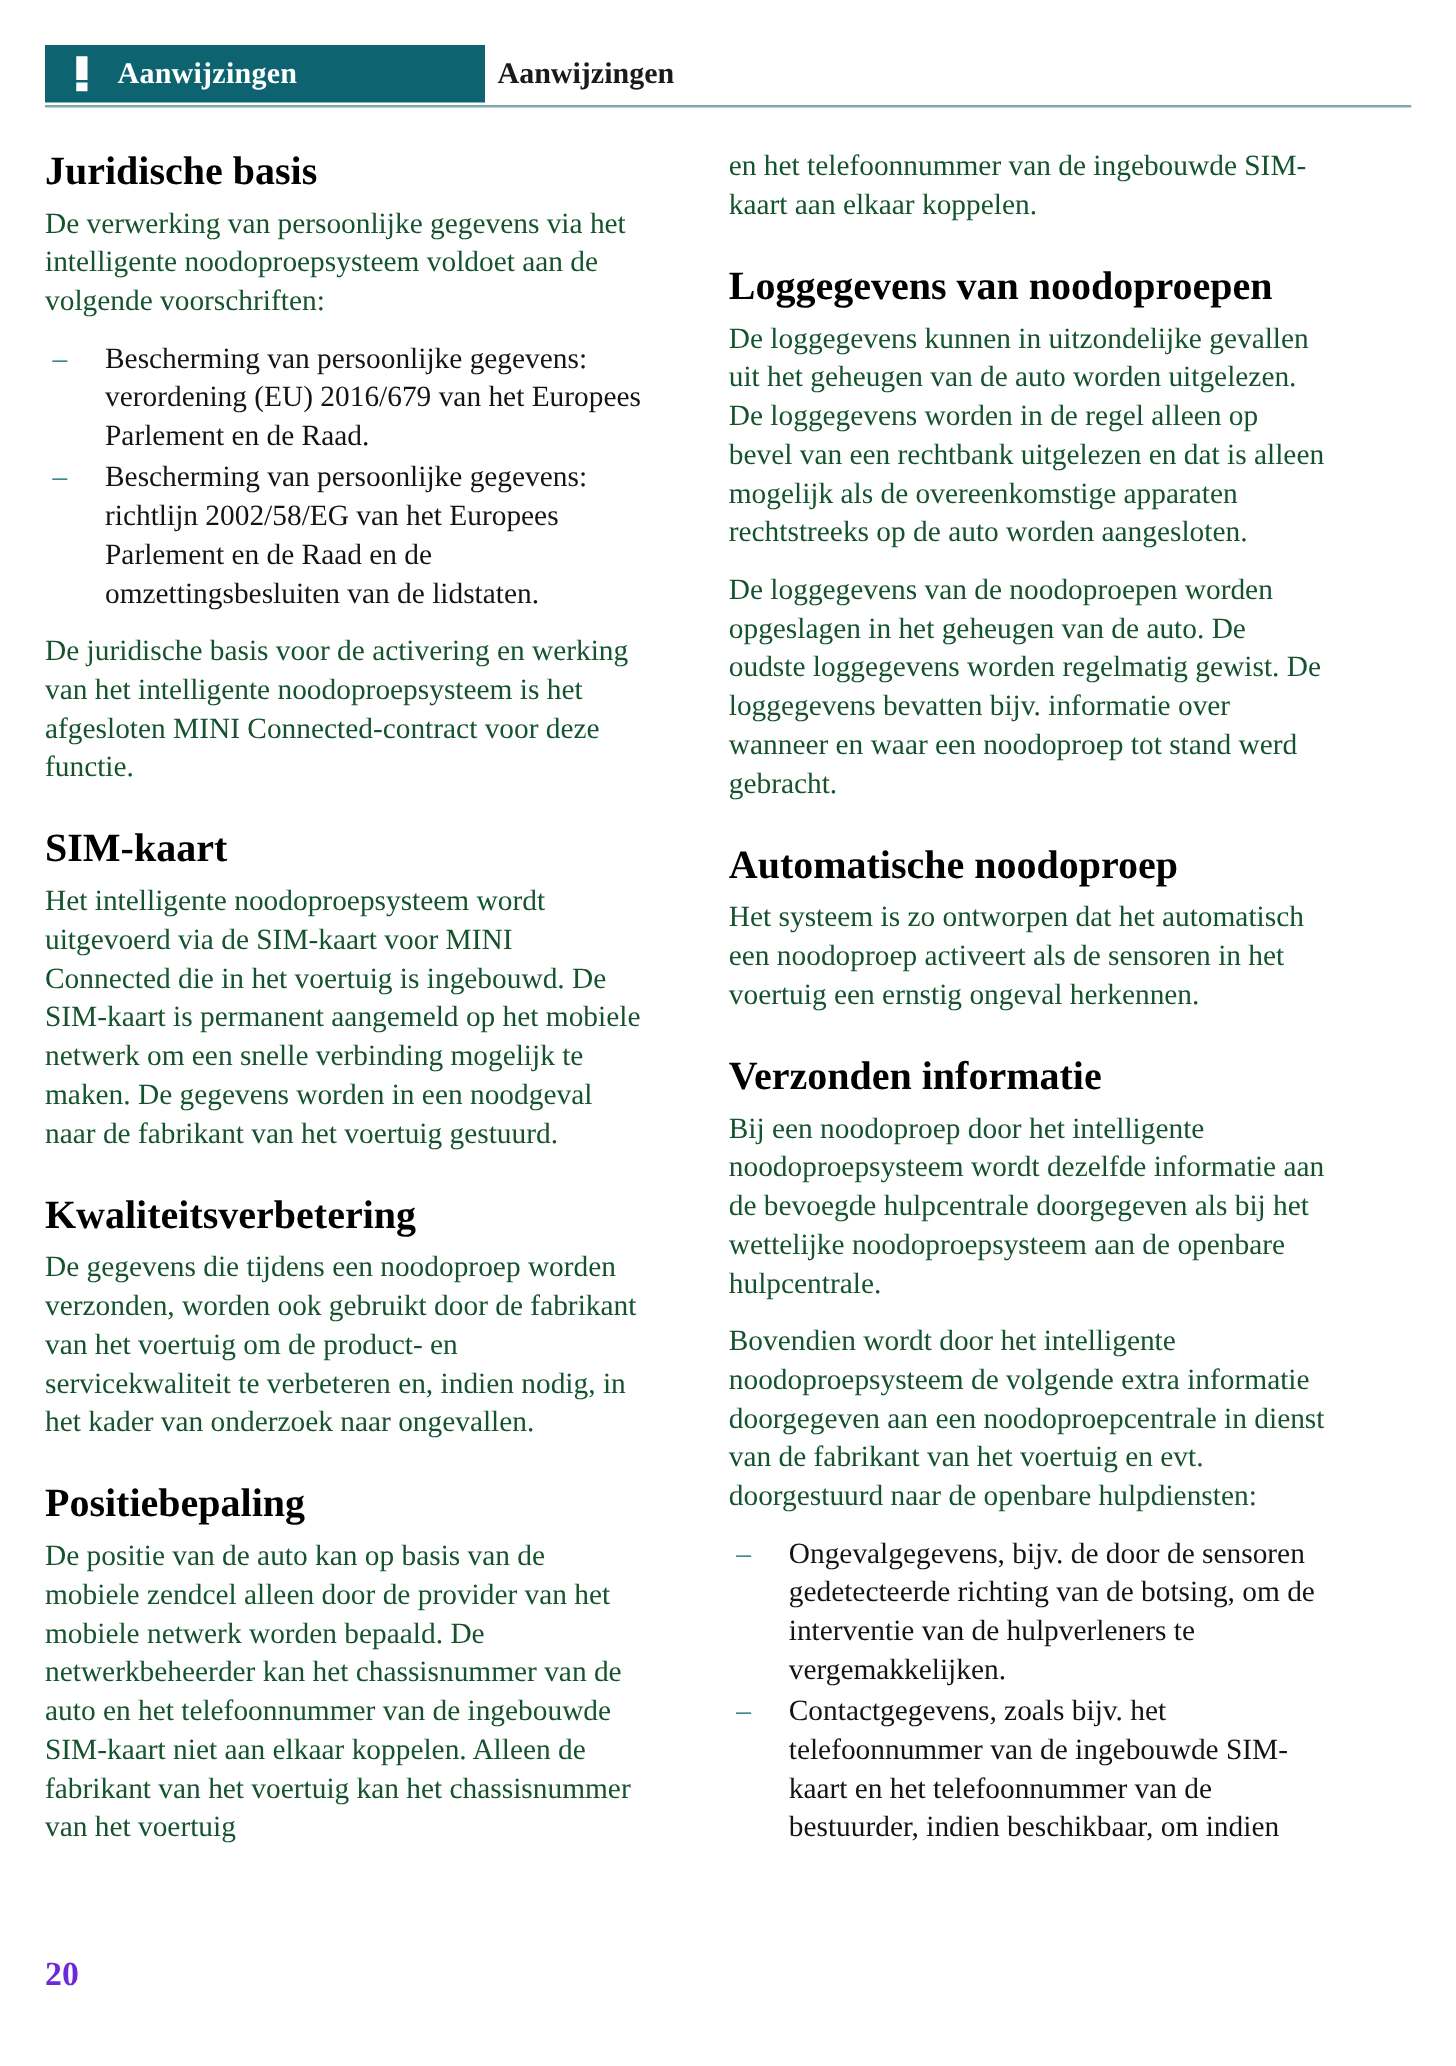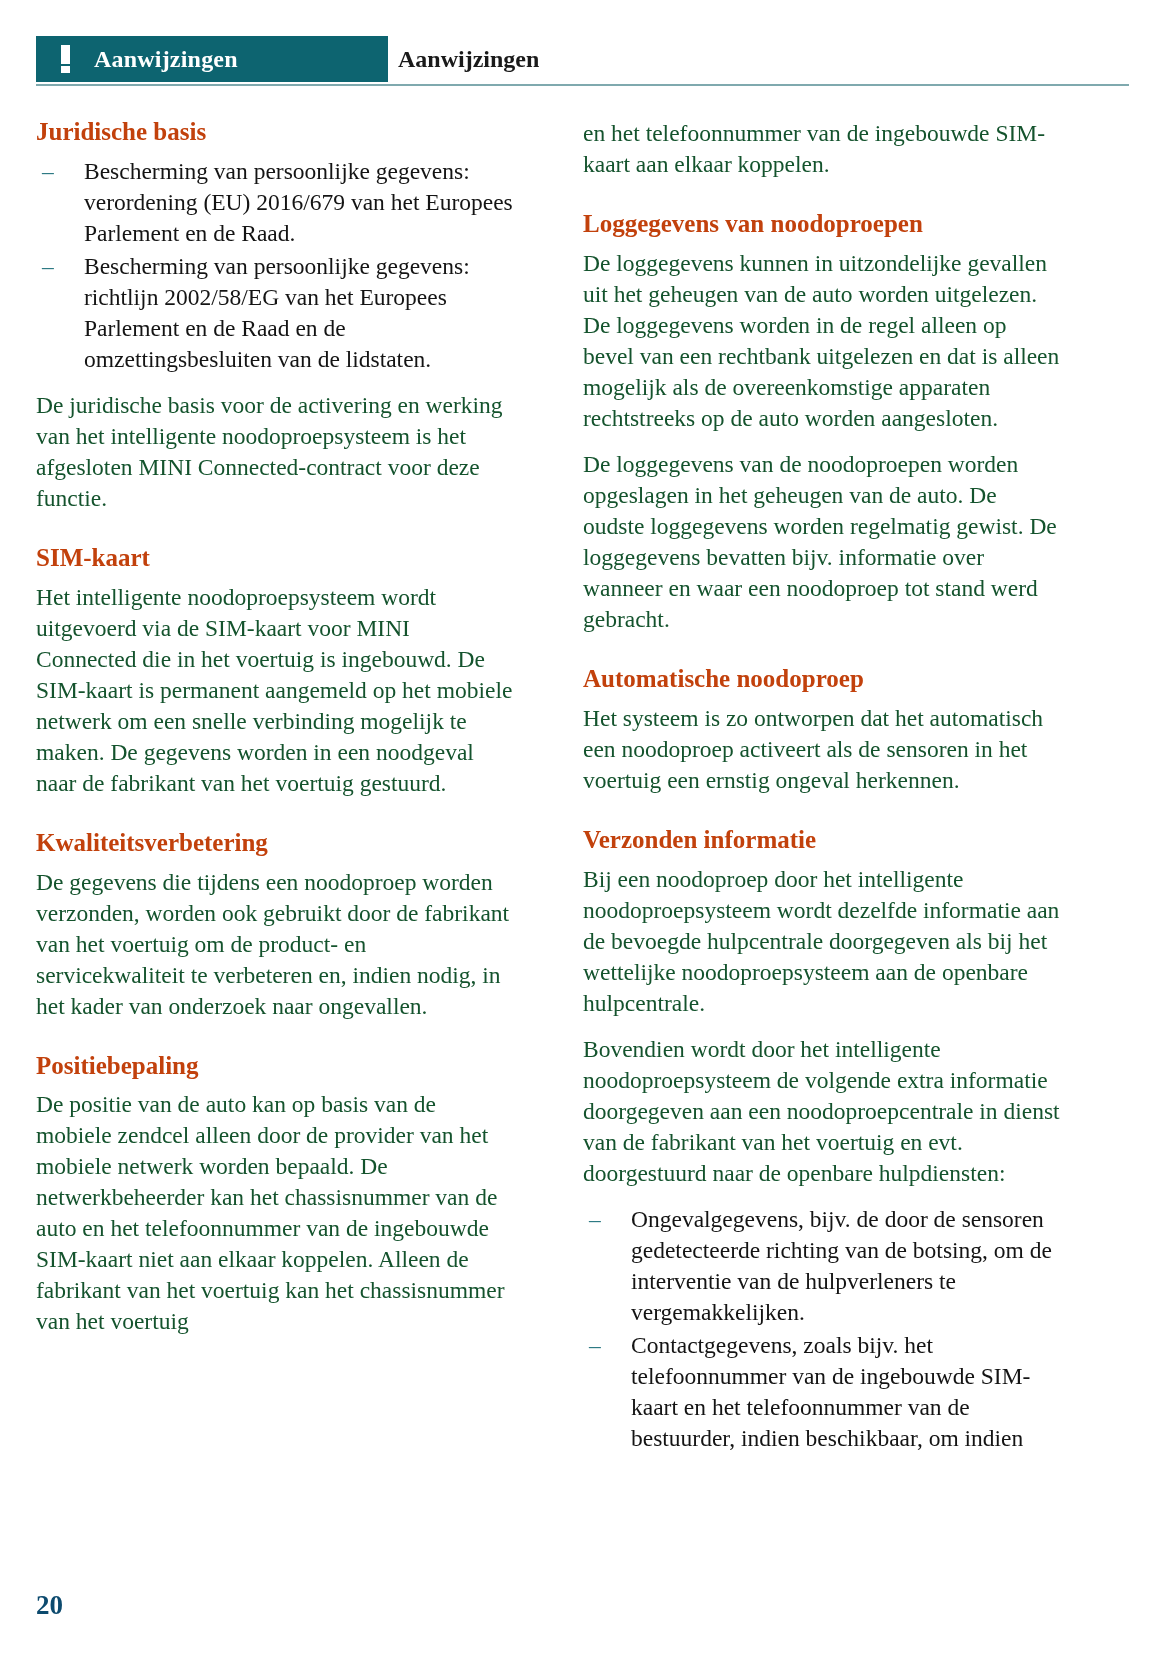--- a/index.html
+++ b/index.html
@@ -106,22 +106,22 @@
     top: 118px;
     width: 1093px;
     display: flex;
     gap: 69px;
   }
   .col {
     width: 478px;
   }
 
   h2.section-heading {
-    color: #c2410c;
-    font-size: 25px;
+    color: #000000;
+    font-size: 32px;
     font-weight: bold;
     margin: 0 0 9px 0;
     line-height: 1.15;
     font-family: "Liberation Serif", "DejaVu Serif", serif;
   }
   .col > h2.section-heading.spaced {
     margin-top: 30px;
   }
   p.body-text {
     margin: 0 0 15px 0;
@@ -151,24 +151,24 @@
     top: 0;
     color: #2e7a84;
     font-size: 23.5px;
     line-height: 1.32;
   }
 
   
   .page-number {
     position: absolute;
     left: 36px;
-    bottom: 32px;
+    bottom: 58px;
     font-size: 27px;
     font-weight: bold;
-    color: #0c4a6e;
+    color: #6d28d9;
     font-family: "Liberation Serif", "DejaVu Serif", serif;
   }
 </style>
 </head>
 <body>
 
 <div class="page">
 
   <div class="header">
     <div class="header-banner">
@@ -182,20 +182,21 @@
     </div>
     <div class="header-chapter">Aanwijzingen</div>
   </div>
   <div class="header-rule"></div>
 
   <div class="columns">
 
     <div class="col">
 
       <h2 class="section-heading">Juridische basis</h2>
+      <p class="body-text">De verwerking van persoonlijke gegevens via het intelligente noodoproepsysteem voldoet aan de volgende voorschriften:</p>
       <ul class="dash-list">
         <li>
           <span class="dash">–</span>
           <span>Bescherming van persoonlijke gegevens: verordening (EU) 2016/679 van het Europees Parlement en de Raad.</span>
         </li>
         <li>
           <span class="dash">–</span>
           <span>Bescherming van persoonlijke gegevens: richtlijn 2002/58/EG van het Europees Parlement en de Raad en de omzettingsbesluiten van de lidstaten.</span>
         </li>
       </ul>

